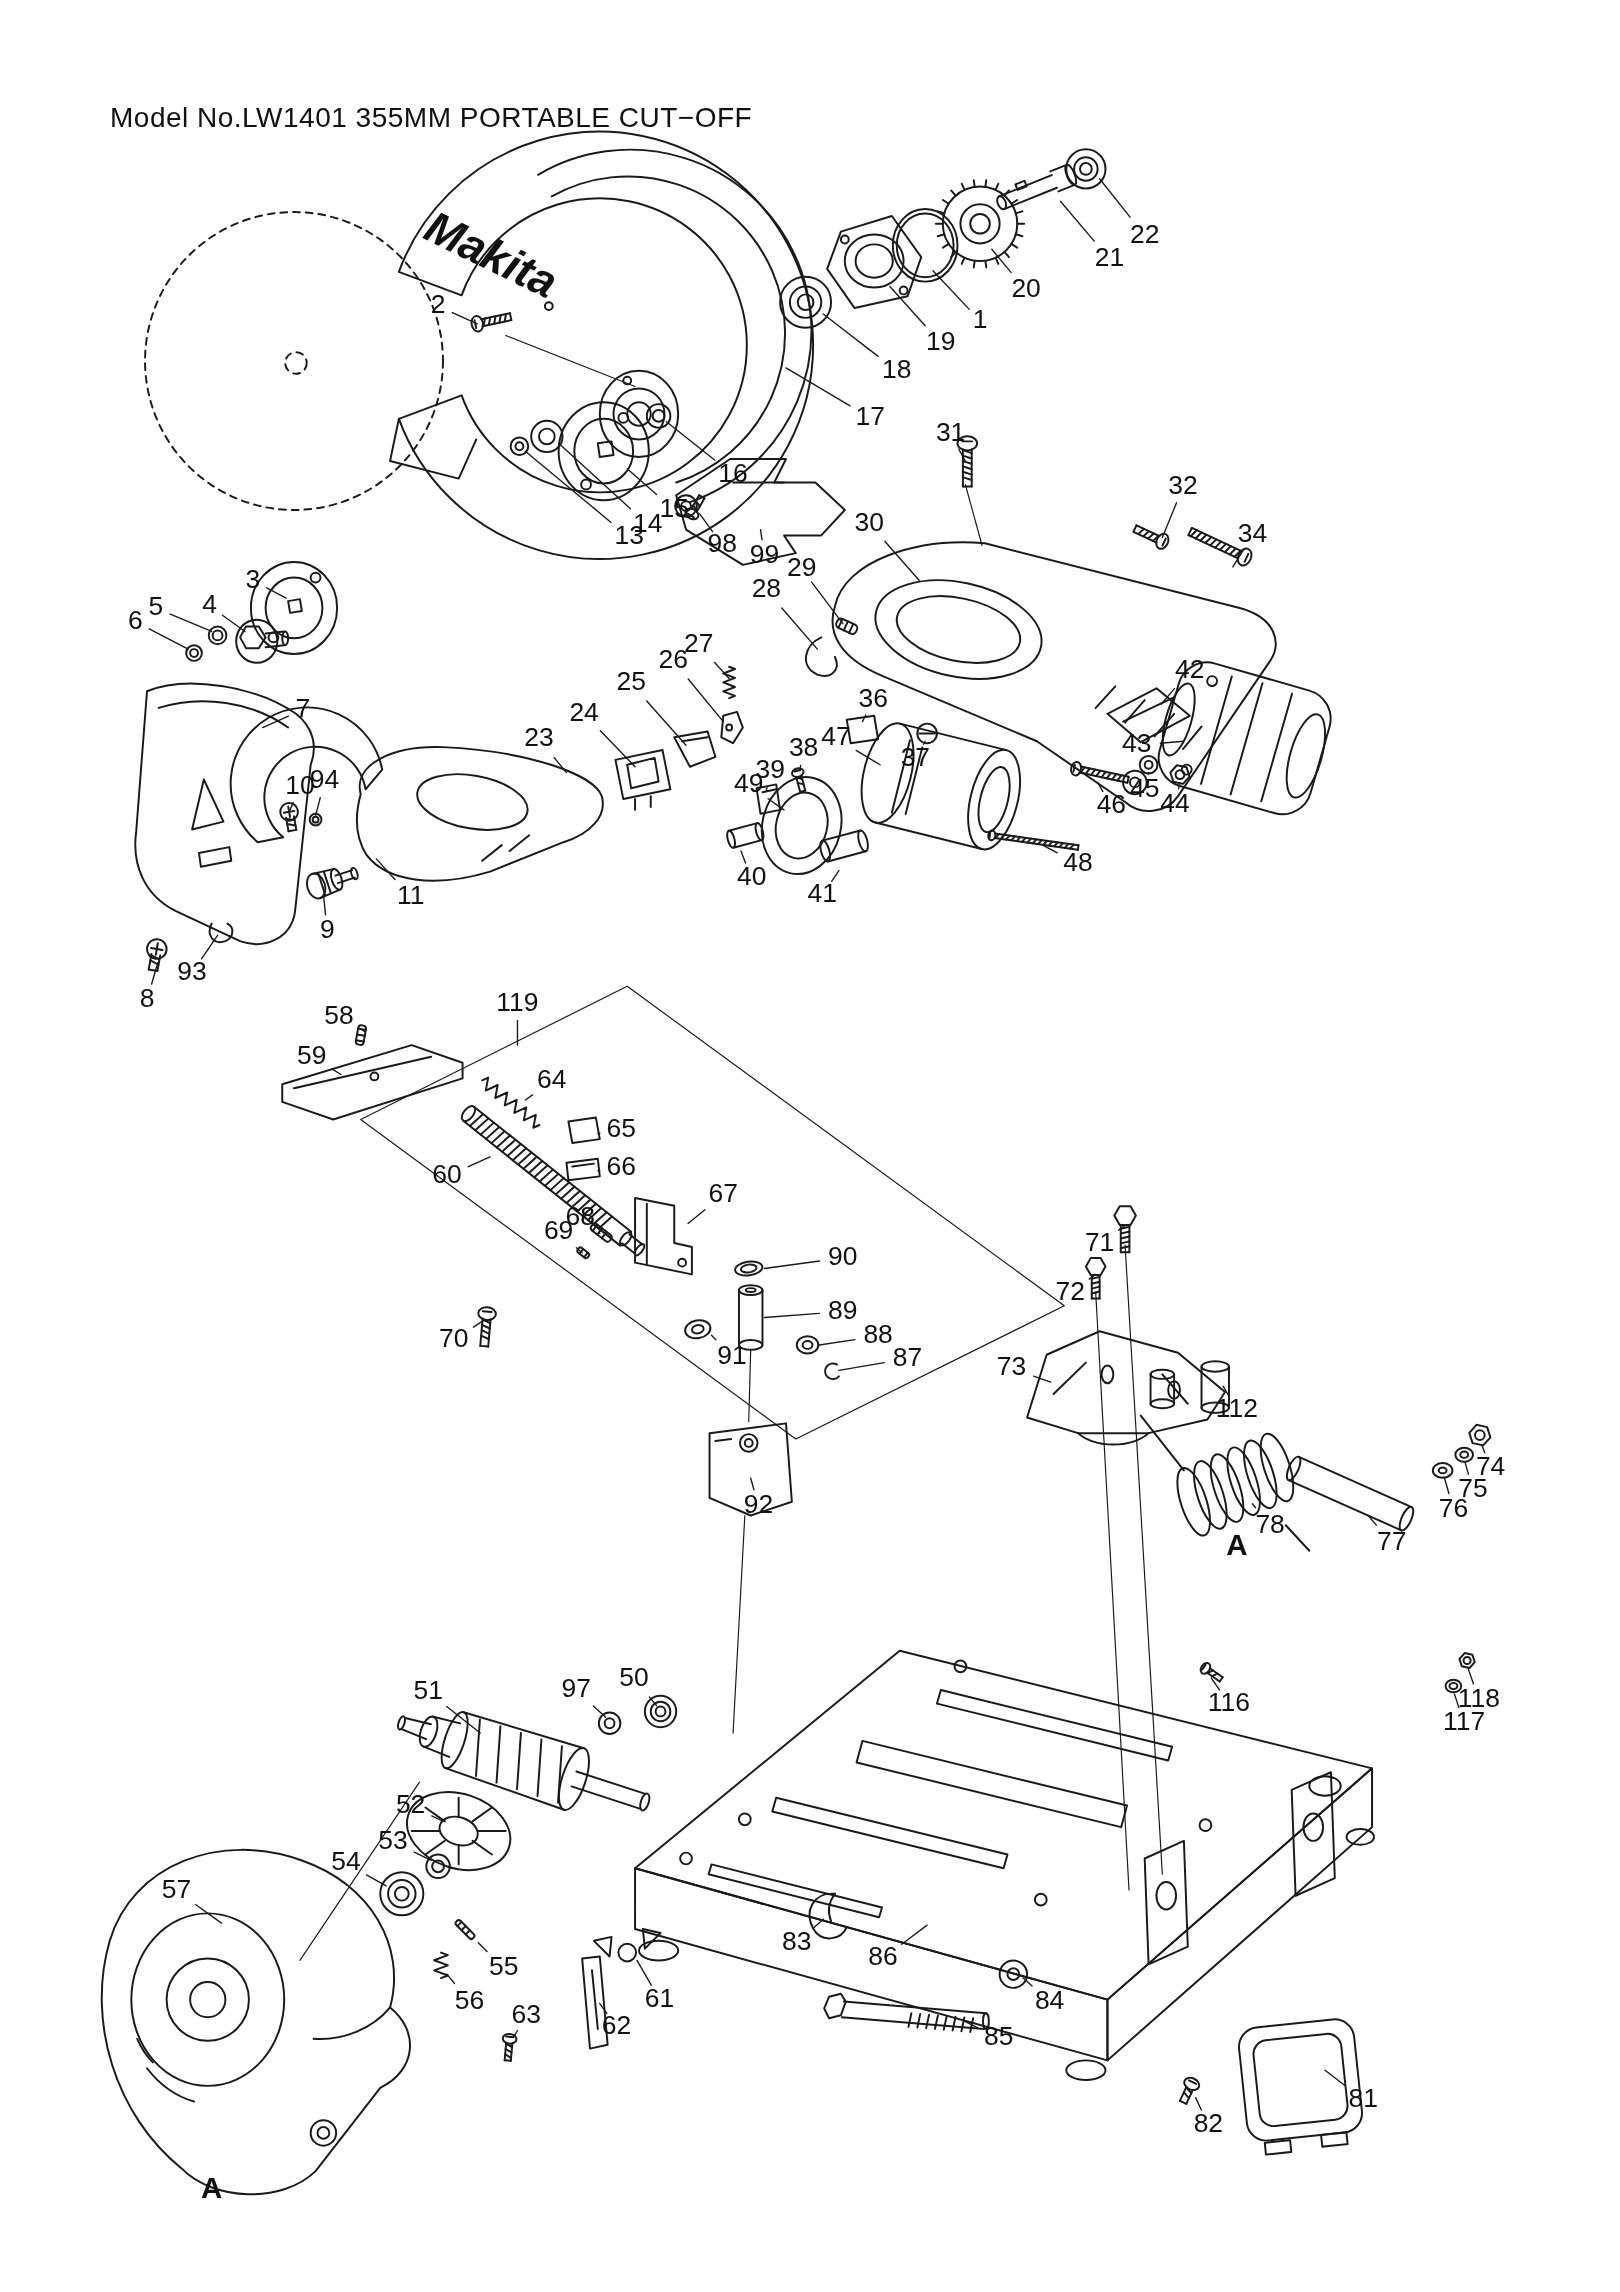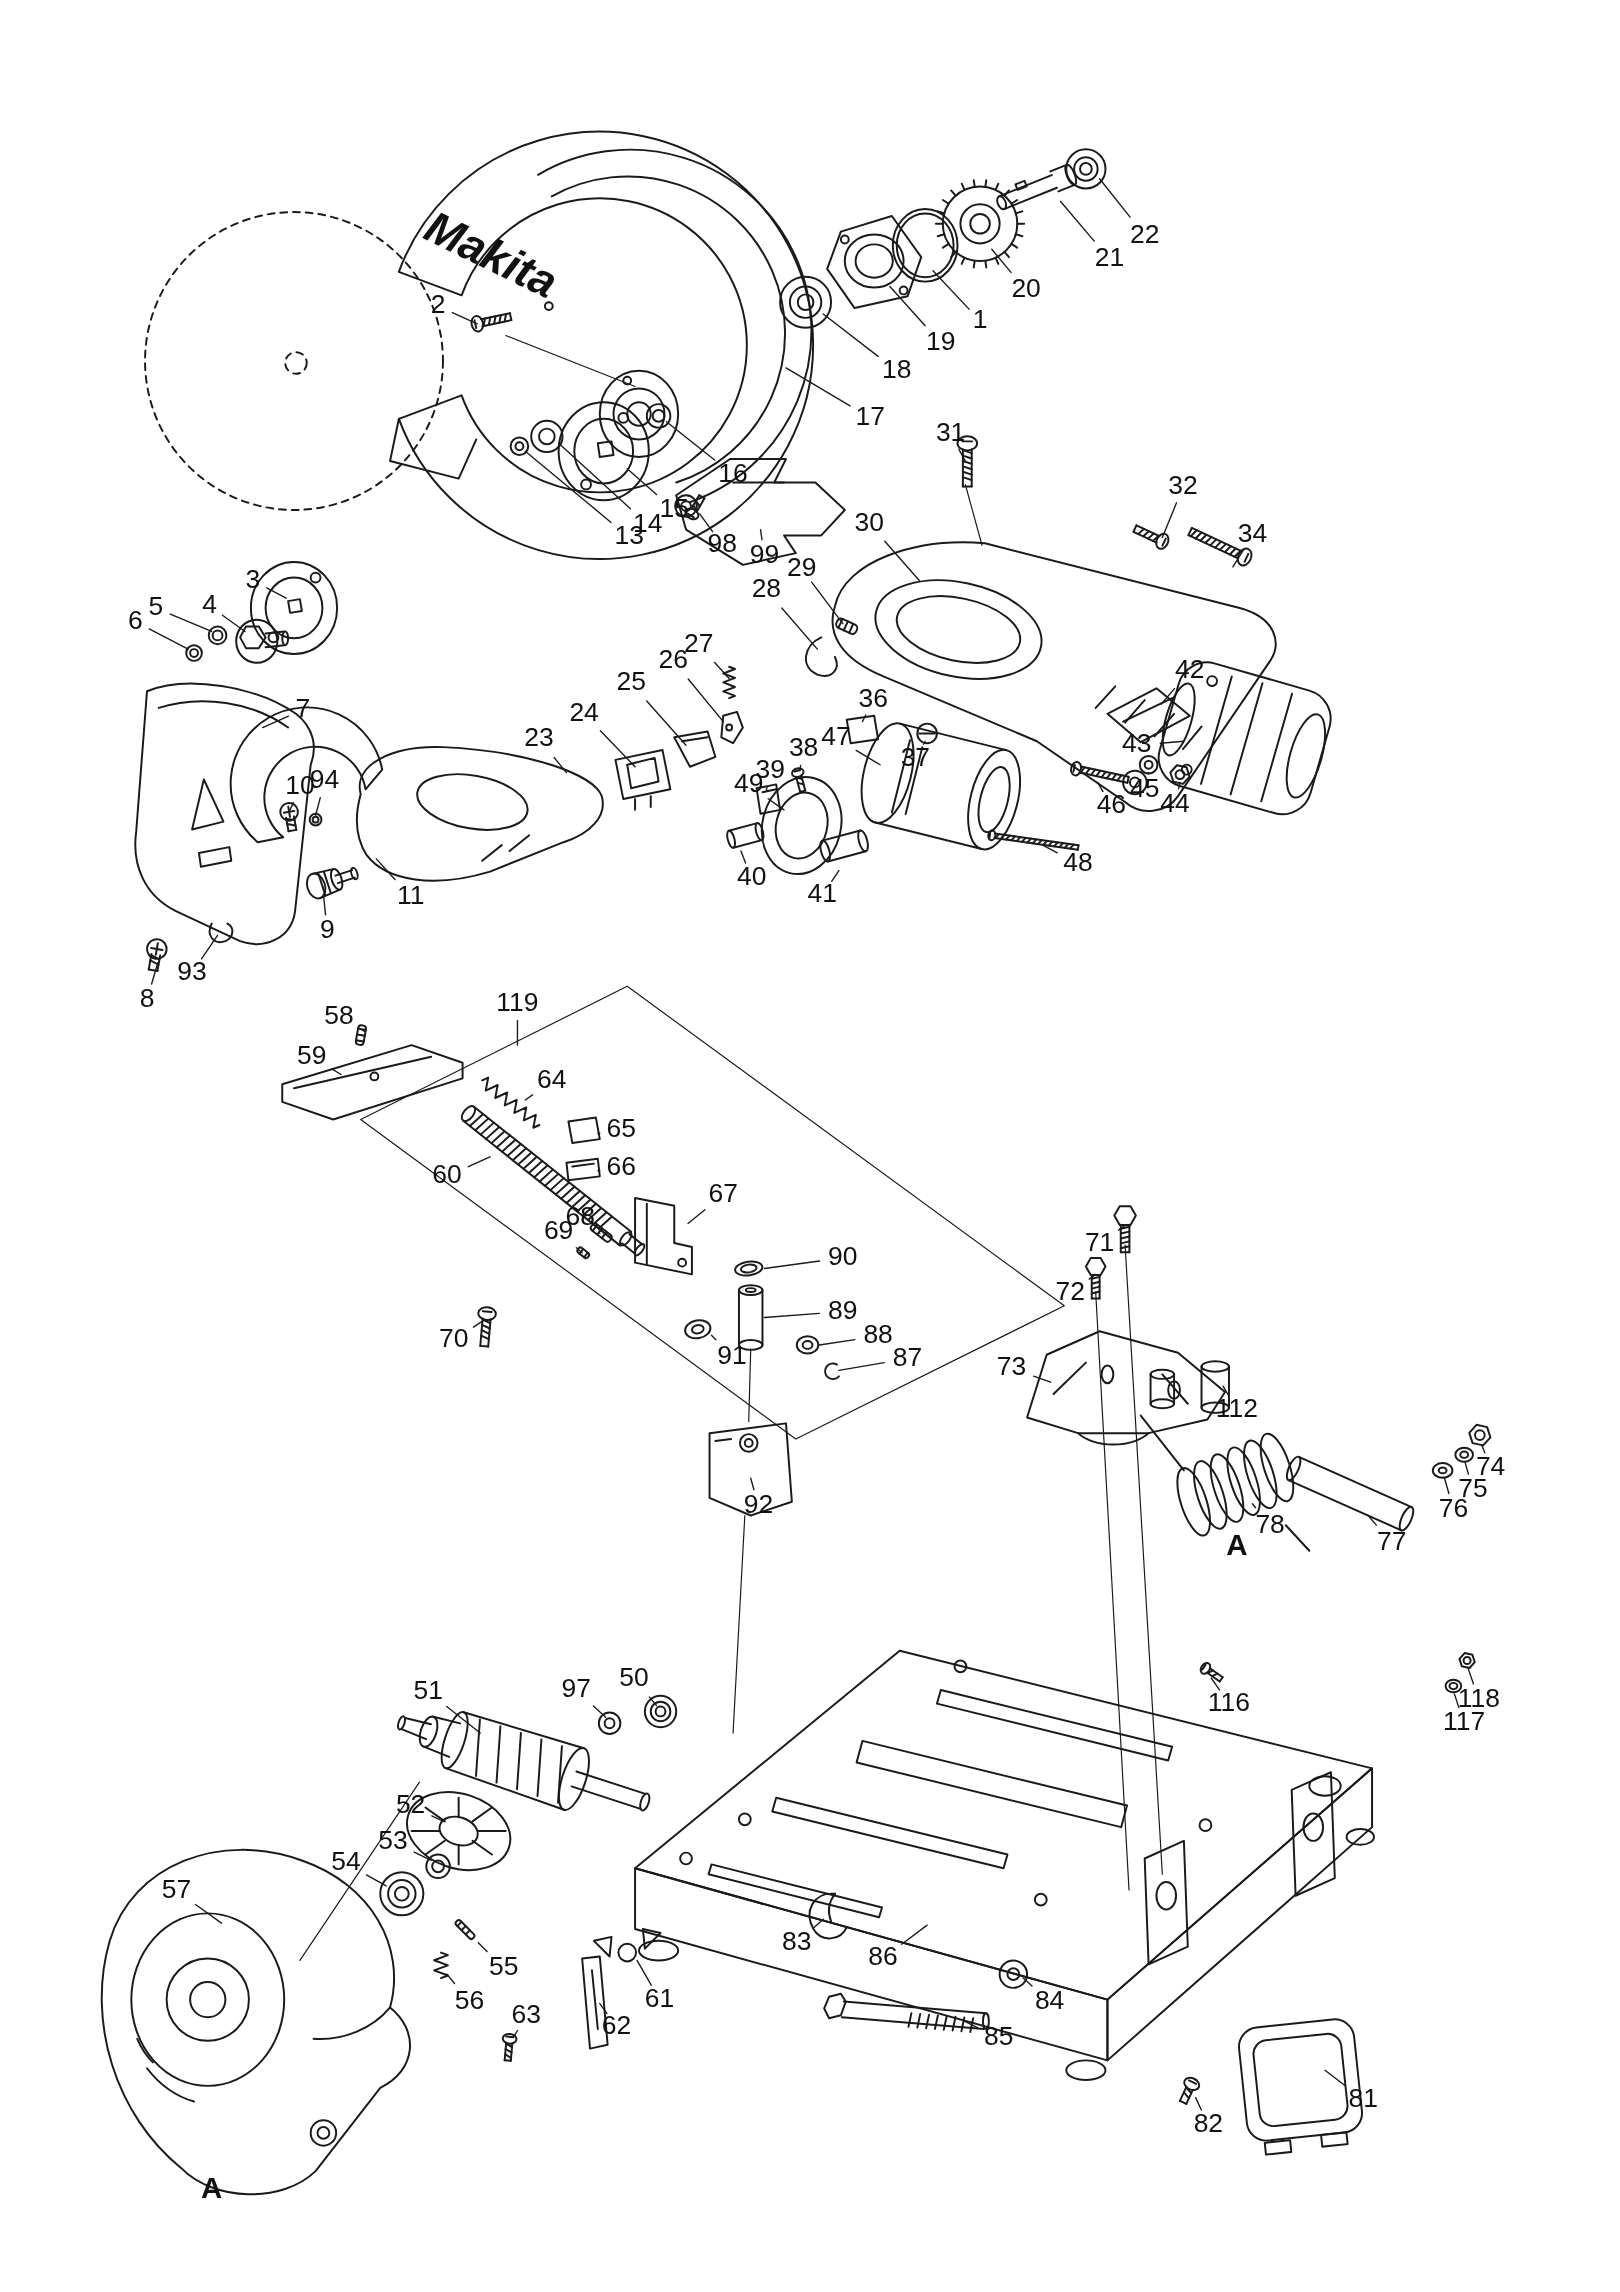--- a/index.html
+++ b/index.html
@@ -13,20 +13,21 @@
   svg.diagram .dash{stroke-dasharray:7 6;}
   svg.diagram text{stroke:none;}
   svg.diagram .txt{fill:#111;font:27px "Liberation Sans",sans-serif;text-anchor:middle;dominant-baseline:middle;}
   svg.diagram .mk{fill:#111;font:bold 30px "Liberation Sans",sans-serif;text-anchor:middle;dominant-baseline:middle;}
   svg.diagram .logo{fill:#111;font:italic 700 46px "Liberation Sans",sans-serif;}
 </style>
 </head>
 <body>
 
 <div class="page">
+  <div class="title">Model No.LW1401 355MM PORTABLE CUT−OFF</div>
 
   <svg class="diagram" viewBox="0 0 1653 2339">
 
     <g class="dash">
       <circle cx="300" cy="368" r="152"></circle>
       <circle cx="302" cy="370" r="11"></circle>
     </g>
 
     <g>
       <path d="M407,277 A218,218 0 1 1 407,427 L471,403 A150,150 0 1 0 471,301 Z"></path>

